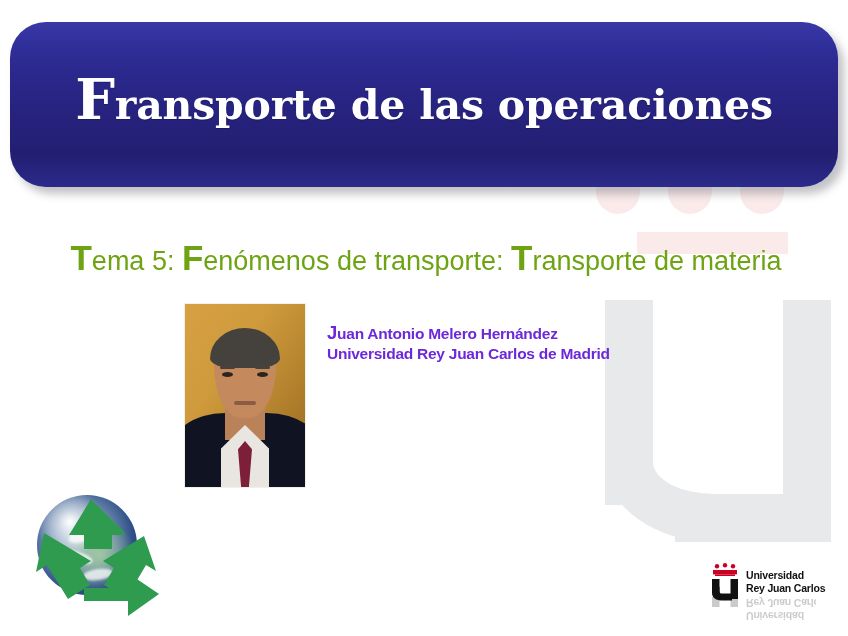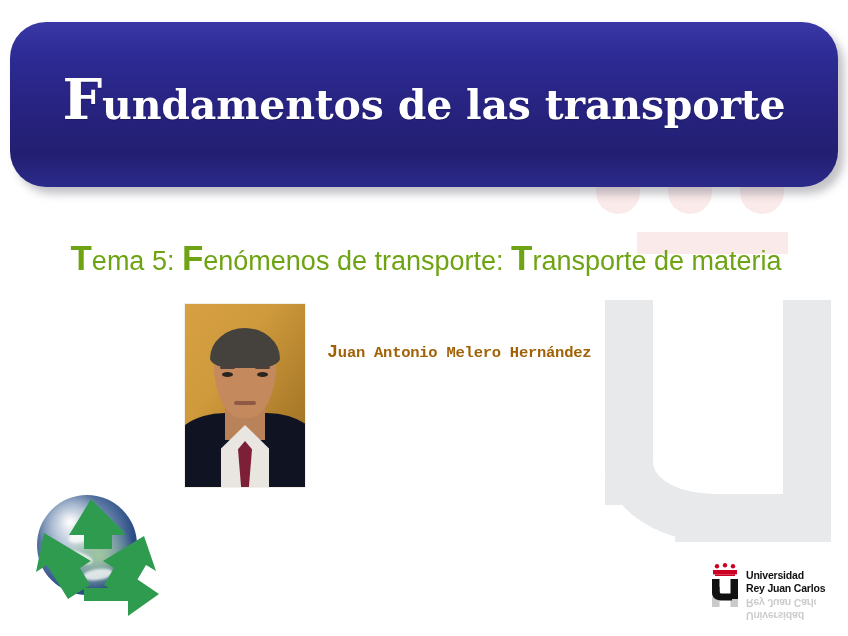--- a/index.html
+++ b/index.html
@@ -253,23 +253,23 @@
     width: 22px;
     height: 4px;
     background: #8e5a45;
     border-radius: 3px;
   }
 
   
   .author {
     position: absolute;
     left: 327px;
-    top: 344px;
-    color: #a16207;
-    font-family: Liberation Mono, monospace;
+    top: 324px;
+    color: #6d28d9;
+    font-family: Liberation Sans, sans-serif;
     font-weight: bold;
     font-size: 15.5px;
     line-height: 19.5px;
     letter-spacing: -0.25px;
     white-space: nowrap;
   }
   .author .cap {
     font-size: 18.5px;
     line-height: 0;
   }
@@ -363,21 +363,21 @@
     <div class="wm-u">
       <div class="stem stem-left"></div>
       <div class="stem stem-right"></div>
       <div class="bowl"></div>
       <div class="bowl-floor"></div>
     </div>
   </div>
 
   <div class="title-banner">
     <div class="title-text">
-      <span class="cap">F</span><span>undamentos de las transporte</span>
+      <span class="cap">F</span><span>ransporte de las operaciones</span>
     </div>
   </div>
 
   <div class="subtitle"><span class="cap">T</span><span>ema 5: </span><span class="cap">F</span><span>enómenos de transporte: </span><span class="cap">T</span><span>ransporte de materia</span></div>
 
   <div class="portrait">
     <div class="suit"></div>
     <div class="neck"></div>
     <div class="shirt"></div>
     <div class="tie"></div>
@@ -385,20 +385,21 @@
     <div class="hair"></div>
     <div class="brow-l"></div>
     <div class="brow-r"></div>
     <div class="eye-l"></div>
     <div class="eye-r"></div>
     <div class="mouth"></div>
   </div>
 
   <div class="author">
     <span class="line"><span class="cap">J</span><span>uan Antonio Melero Hernández</span></span>
+    <span class="line">Universidad Rey Juan Carlos de Madrid</span>
   </div>
 
   <div class="recycle">
     <div class="globe">
       <div class="cloud1"></div>
       <div class="cloud2"></div>
       <div class="cloud3"></div>
     </div>
     <svg width="140" height="140" viewBox="0 0 140 140">
       <g fill="#2E9B4F">

